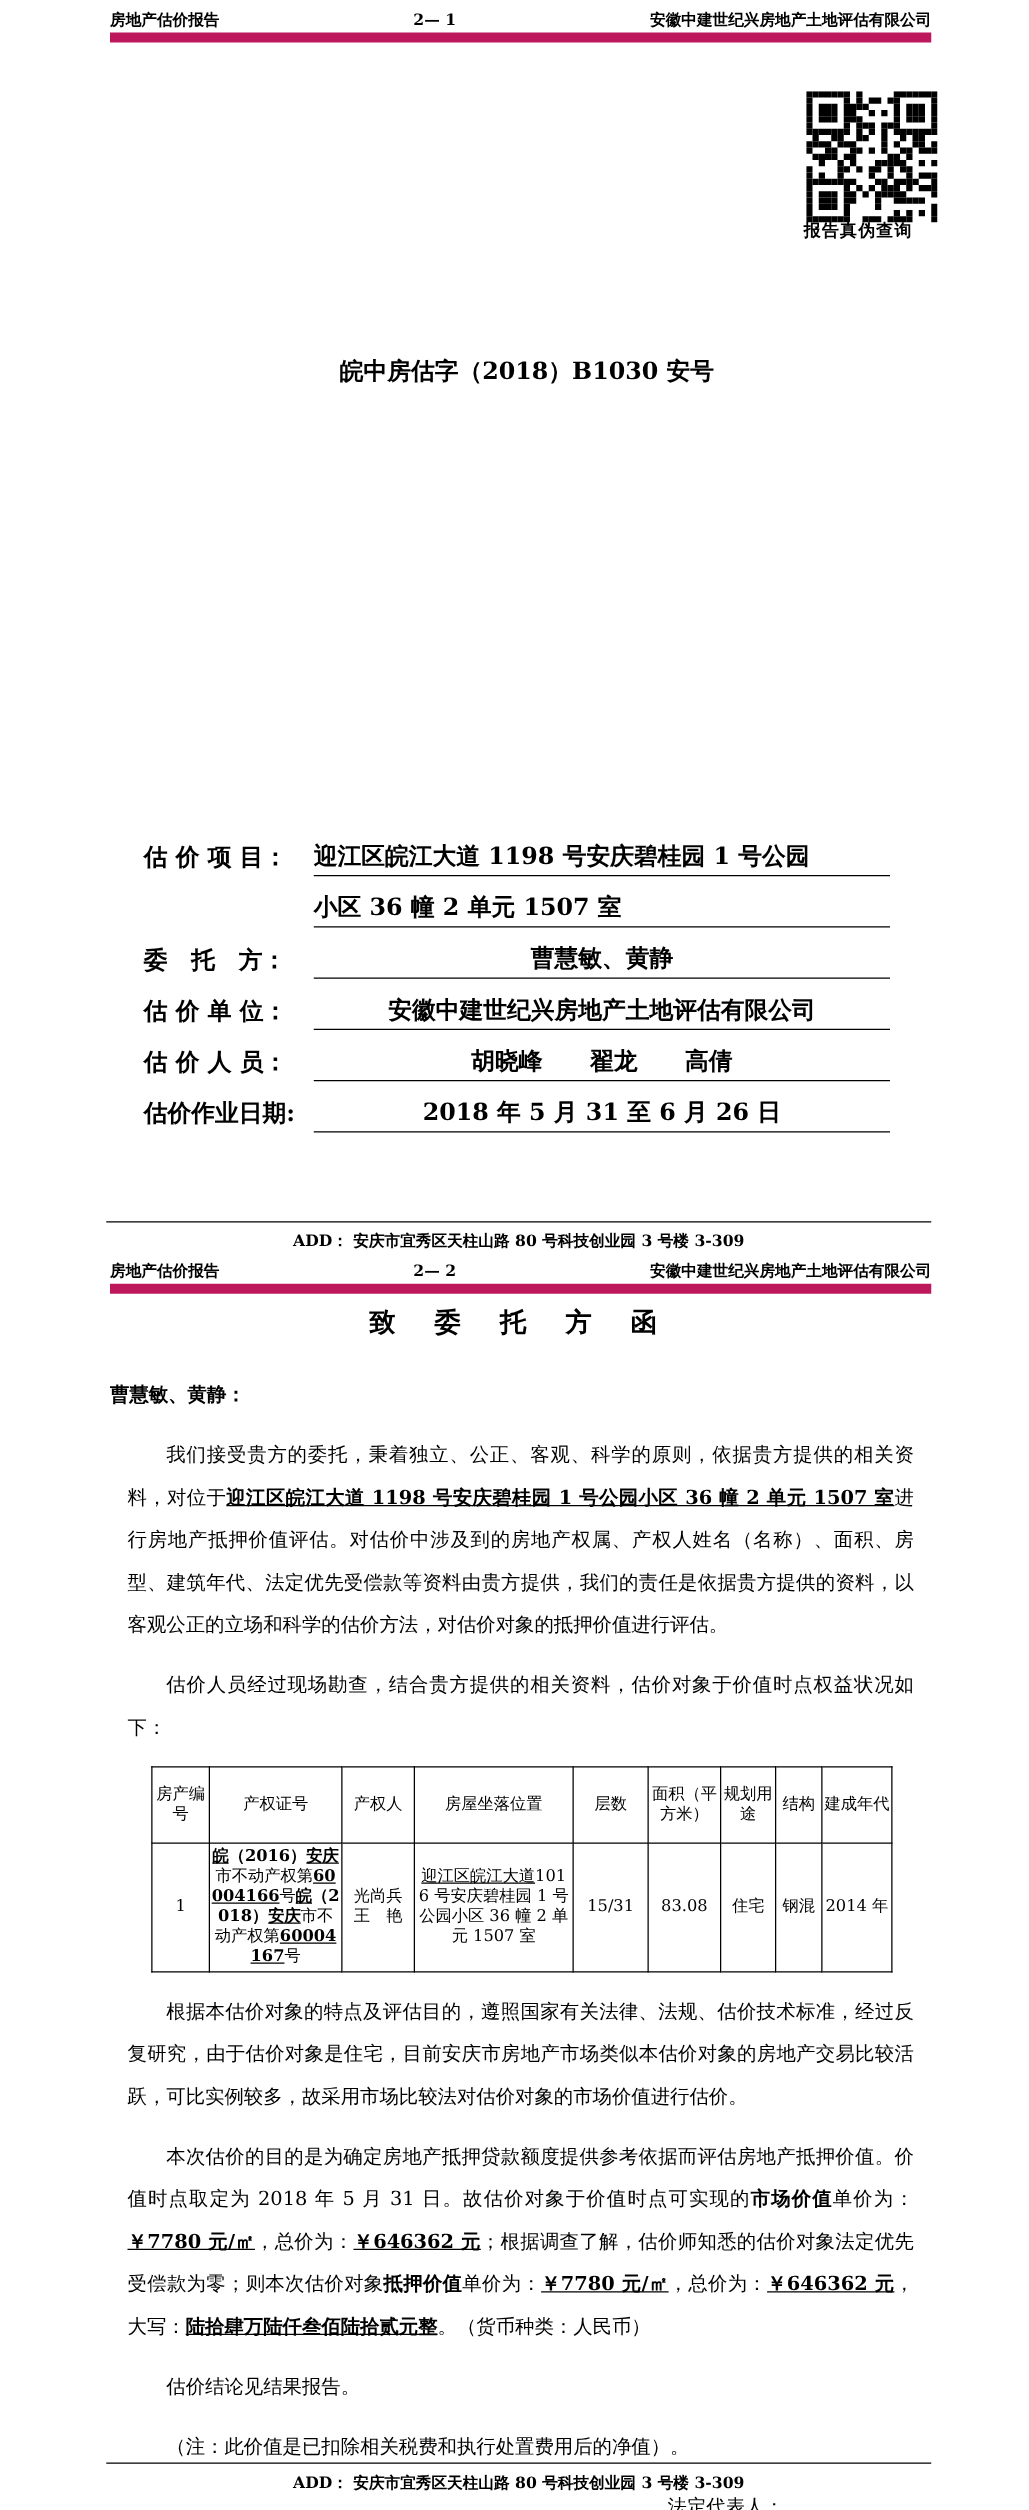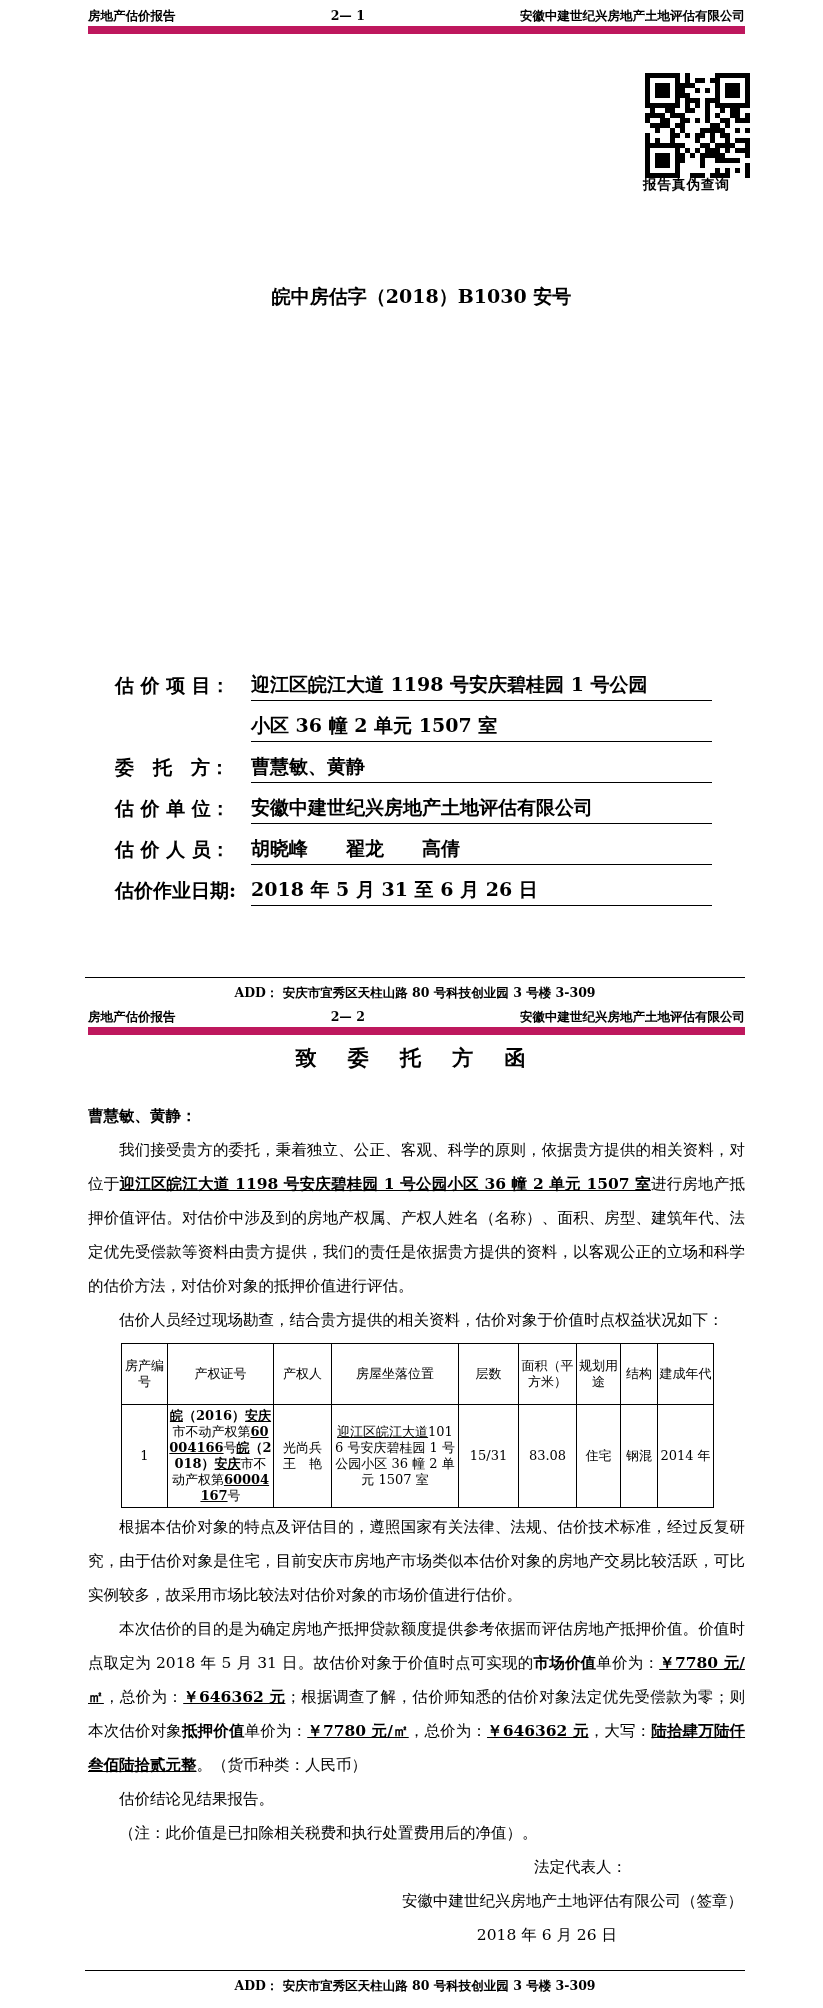--- a/index.html
+++ b/index.html
@@ -30,29 +30,29 @@
 
   
   .cover-title{position:absolute;left:0;right:0;top:192px;text-align:center;
                font-size:36px;font-weight:bold;letter-spacing:8px;white-space:nowrap;}
   .cover-no{position:absolute;left:0;right:0;top:284px;text-align:center;
             font-size:19px;font-weight:bold;padding-left:20px;}
   .form{position:absolute;left:115px;top:660px;width:597px;}
   .form-row{display:flex;align-items:flex-end;height:41px;
             font-size:19px;font-weight:bold;}
   .form-label{flex:0 0 136px;white-space:pre;padding-bottom:2px;}
-  .form-value{flex:1;border-bottom:1.5px solid #000;text-align:left;
+  .form-value{flex:1;border-bottom:1.5px solid #000;text-align:center;
               padding-bottom:2px;white-space:nowrap;}
   .form-value.left{text-align:left;}
 
   
   .letter-heading{margin-top:9px;text-align:center;font-size:21px;font-weight:bold;
                   letter-spacing:12px;}
   .salutation{margin-top:27px;font-size:15.5px;font-weight:bold;line-height:34px;}
-  .para{margin:0;font-size:15.5px;line-height:34px;text-align:justify;text-indent:2em;}
+  .para{margin:14px;font-size:15.5px;line-height:34px;text-align:justify;text-indent:2em;}
   .sig{margin:0;font-size:15.5px;line-height:34px;text-align:right;}
   .sig.company{padding-right:2px;}
   .sig.rep{padding-right:118px;}
   .sig.date{padding-right:128px;}
 
   table.estate{border-collapse:collapse;margin:6px 0 2px 33px;width:592px;
                font-size:13px;line-height:16px;table-layout:fixed;padding-left:36px;}
   table.estate th,table.estate td{border:1px solid #000;padding:2px 1px;
                text-align:center;vertical-align:middle;font-weight:normal;
                word-break:break-all;}

